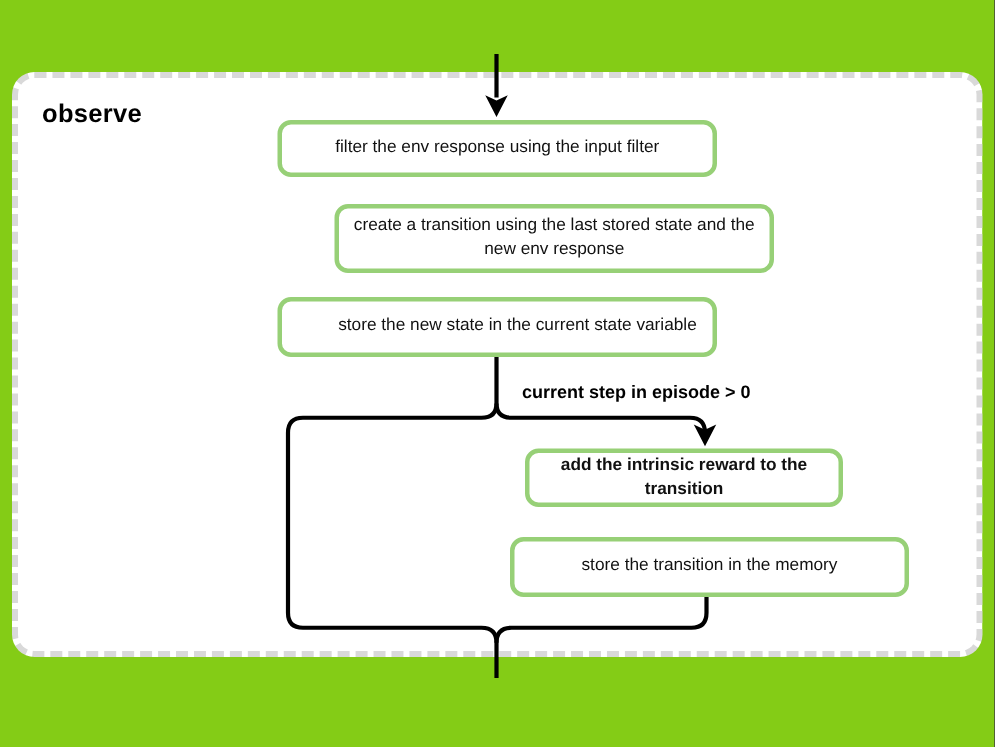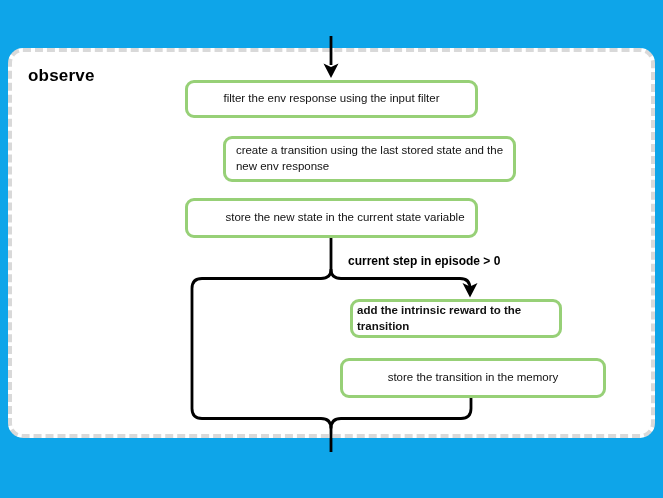--- a/index.html
+++ b/index.html
@@ -6,21 +6,21 @@
     margin: 0;
     padding: 0;
     background: #000000;
     font-family: "Liberation Sans", sans-serif;
   }
   .canvas {
     position: relative;
     width: 663px;
     height: 498px;
     overflow: hidden;
-    background: #0ea5e9;
+    background: #84cc16;
   }
   .group-container {
     position: absolute;
     left: 8px;
     top: 48px;
     width: 647px;
     height: 390px;
     box-sizing: border-box;
     background: #ffffff;
     border: 4px dashed #d9d9d9;
@@ -48,20 +48,21 @@
   }
   .flow-node {
     position: absolute;
     box-sizing: border-box;
     background: #ffffff;
     border: 3px solid #97d077;
     border-radius: 9px;
     display: flex;
     align-items: center;
     justify-content: center;
+    text-align: center;
     font-size: 11.5px;
     line-height: 1.35;
     color: #111111;
     padding: 2px 4px;
     white-space: pre-line;
     z-index: 3;
   }
   .node-1 { left: 185px; top: 80px;  width: 293px; height: 38px; }
   .node-2 { left: 185px; top: 136px; width: 293px; height: 46px; margin-left: 38px; }
   .node-3 { left: 185px; top: 198px; width: 293px; height: 40px; padding-left: 31px; }

